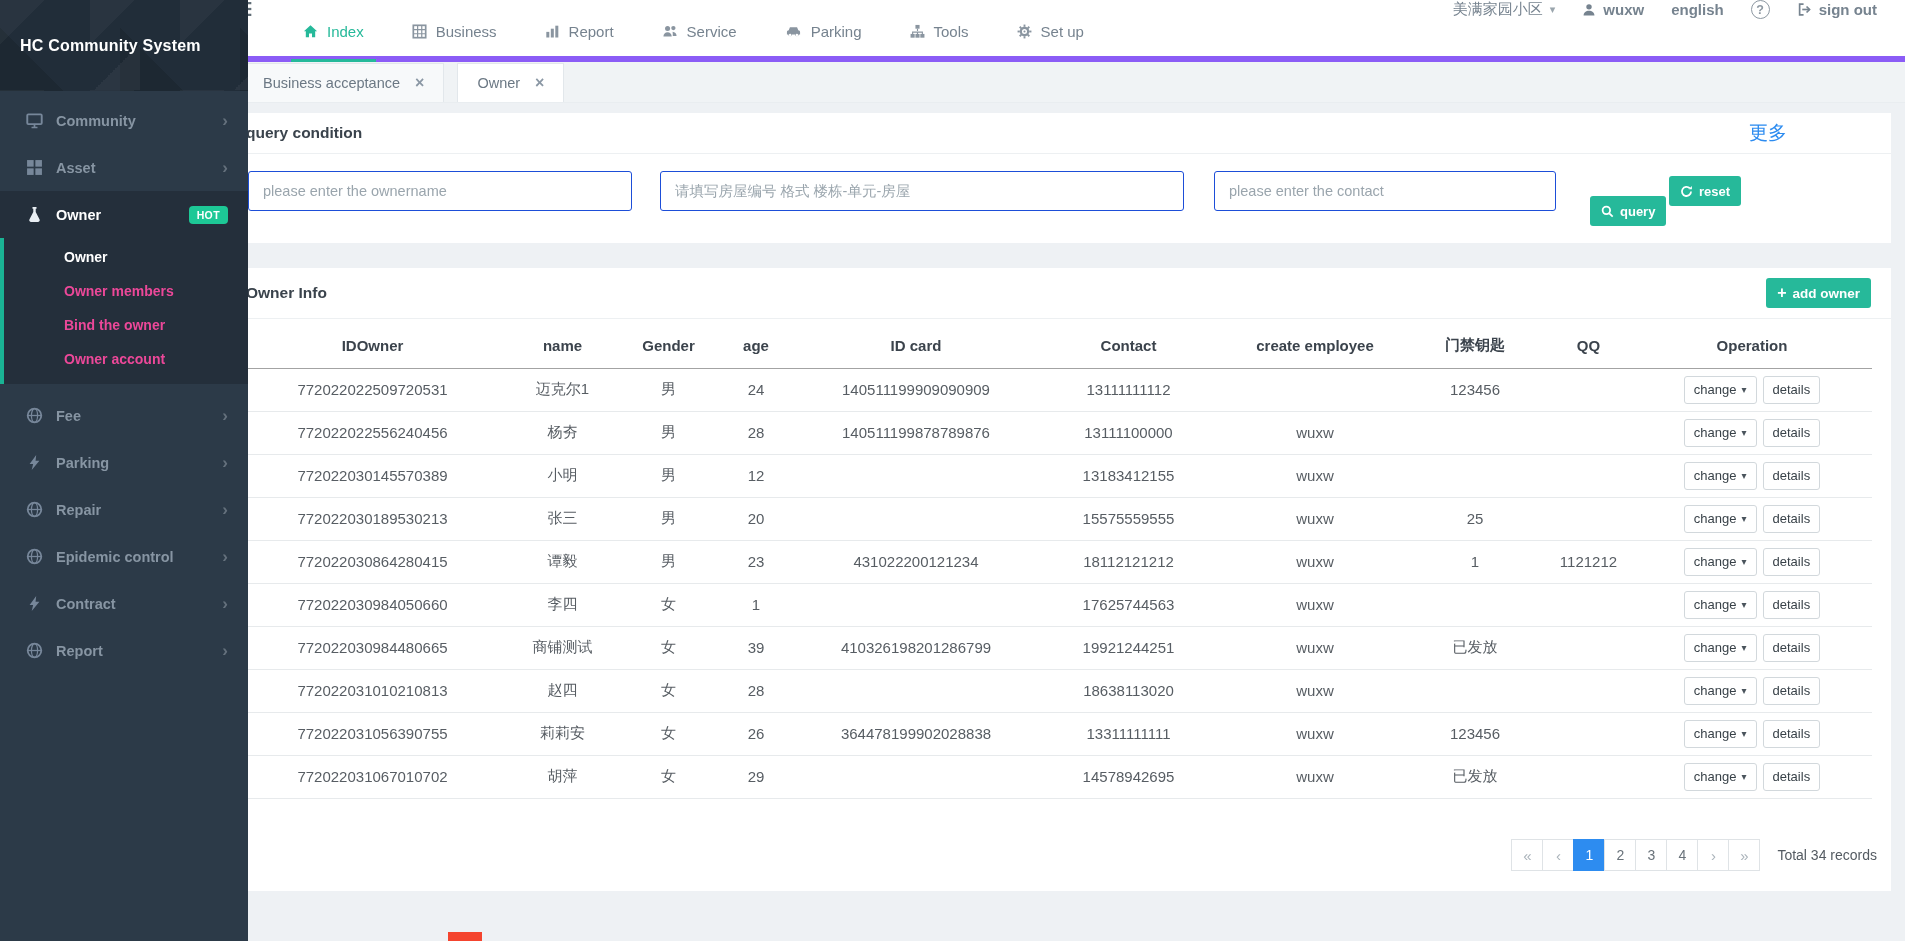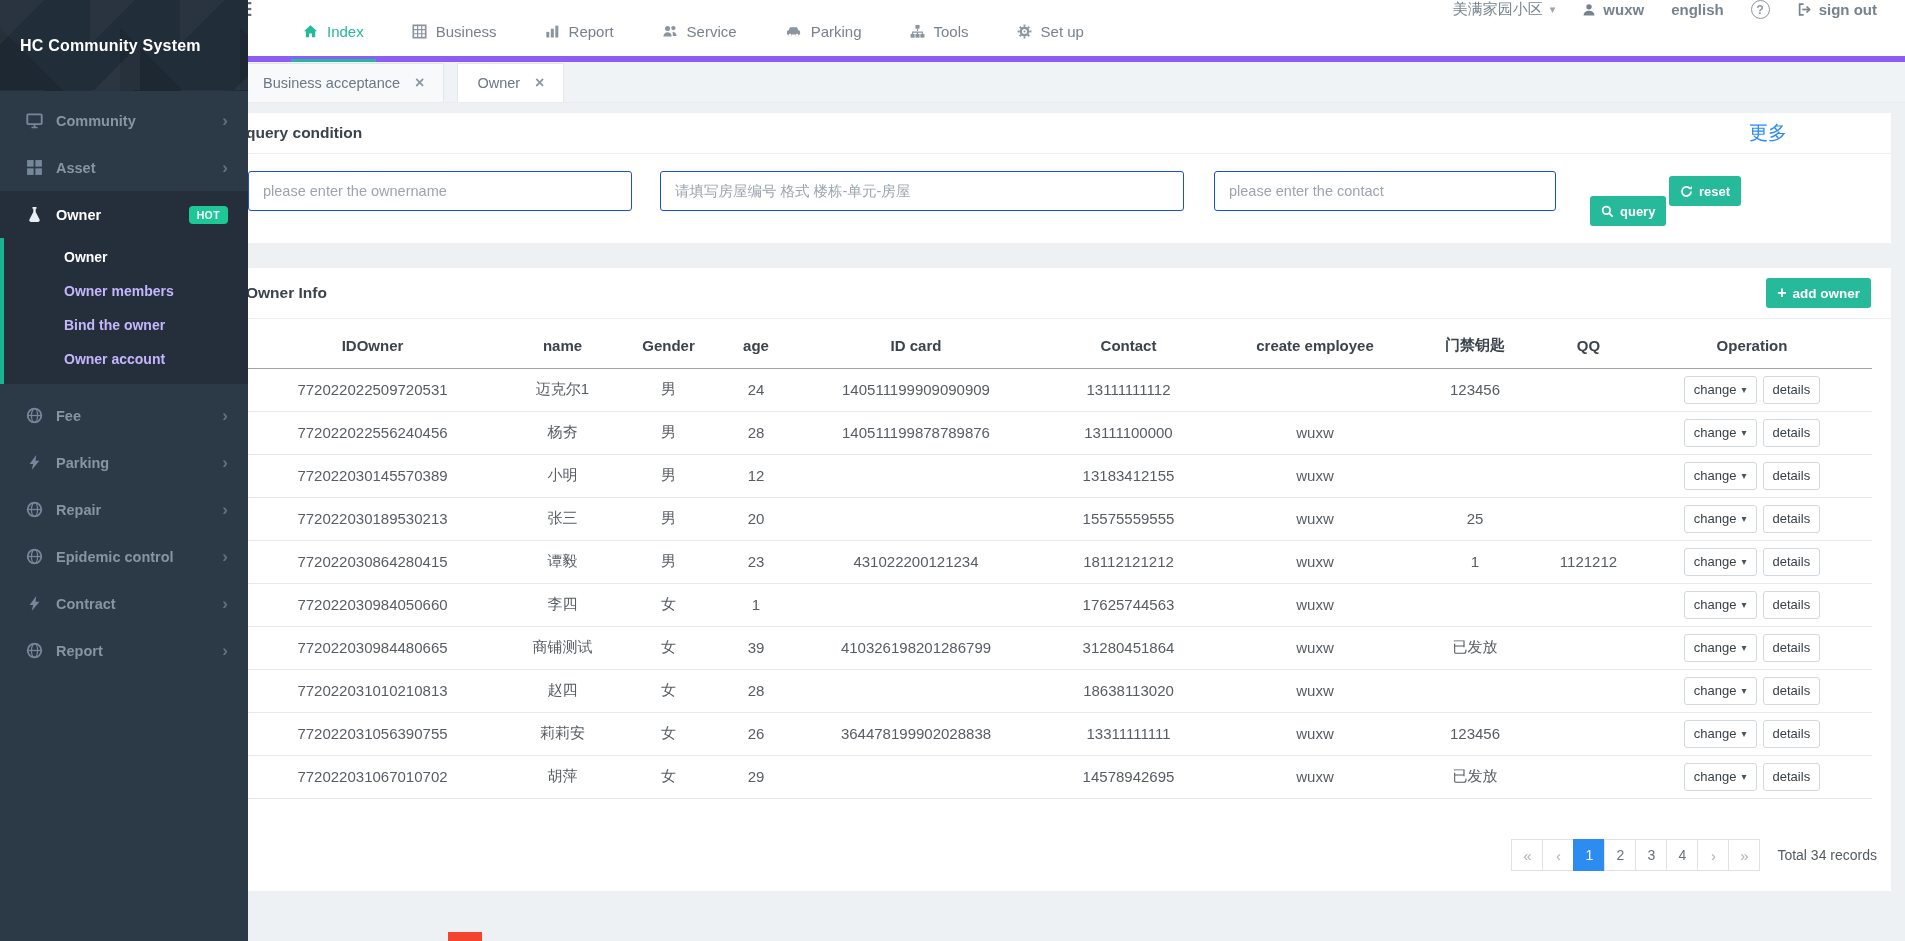--- a/index.html
+++ b/index.html
@@ -31,21 +31,21 @@
   .menu-group { background:#242f3b; }
   .menu-group > .menu-item { color:#fff; }
   .menu-group > .menu-item .mi-icon { color:#e8eef3; }
   .hot-badge {
     margin-left:auto; background:#1dc896; color:#fff; font-size:10.5px; font-weight:bold;
     padding:3px 8px; border-radius:4px; letter-spacing:.4px;
   }
   .submenu { list-style:none; border-left:4px solid #1ab394; padding:2px 0 8px 0; margin-bottom:8px; }
   .submenu-item {
     height:34px; display:flex; align-items:center; padding-left:60px;
-    color:#c4b5fd; font-size:14px; font-weight:bold; cursor:pointer;
+    color:#ec4899; font-size:14px; font-weight:bold; cursor:pointer;
   }
   .submenu-item.active { color:#ffffff; }
 
   
   .navbar {
     position:absolute; left:216px; top:0; width:1689px; height:62px; background:#fff;
     border-bottom:6px solid #8b5cf6; display:flex; align-items:flex-start; padding:0 28px 0 17px; z-index:4;
   }
   .nav-toggle { color:#5f6c75; margin-right:38px; cursor:pointer; display:flex; align-items:center; }
   .nav-menu { display:flex; height:62px; align-items:stretch; }
@@ -506,21 +506,21 @@
               <span class="caret">▾</span>
             </button><button class="btn-mini">details</button>
         </td>
       </tr>
       <tr>
         <td>772022030984480665</td>
         <td>商铺测试</td>
         <td>女</td>
         <td>39</td>
         <td>410326198201286799</td>
-        <td>31280451864</td>
+        <td>19921244251</td>
         <td>wuxw</td>
         <td>已发放</td>
         <td></td>
         <td class="op-cell">
           <button class="btn-mini">
               <span>change</span>
               <span class="caret">▾</span>
             </button><button class="btn-mini">details</button>
         </td>
       </tr>

